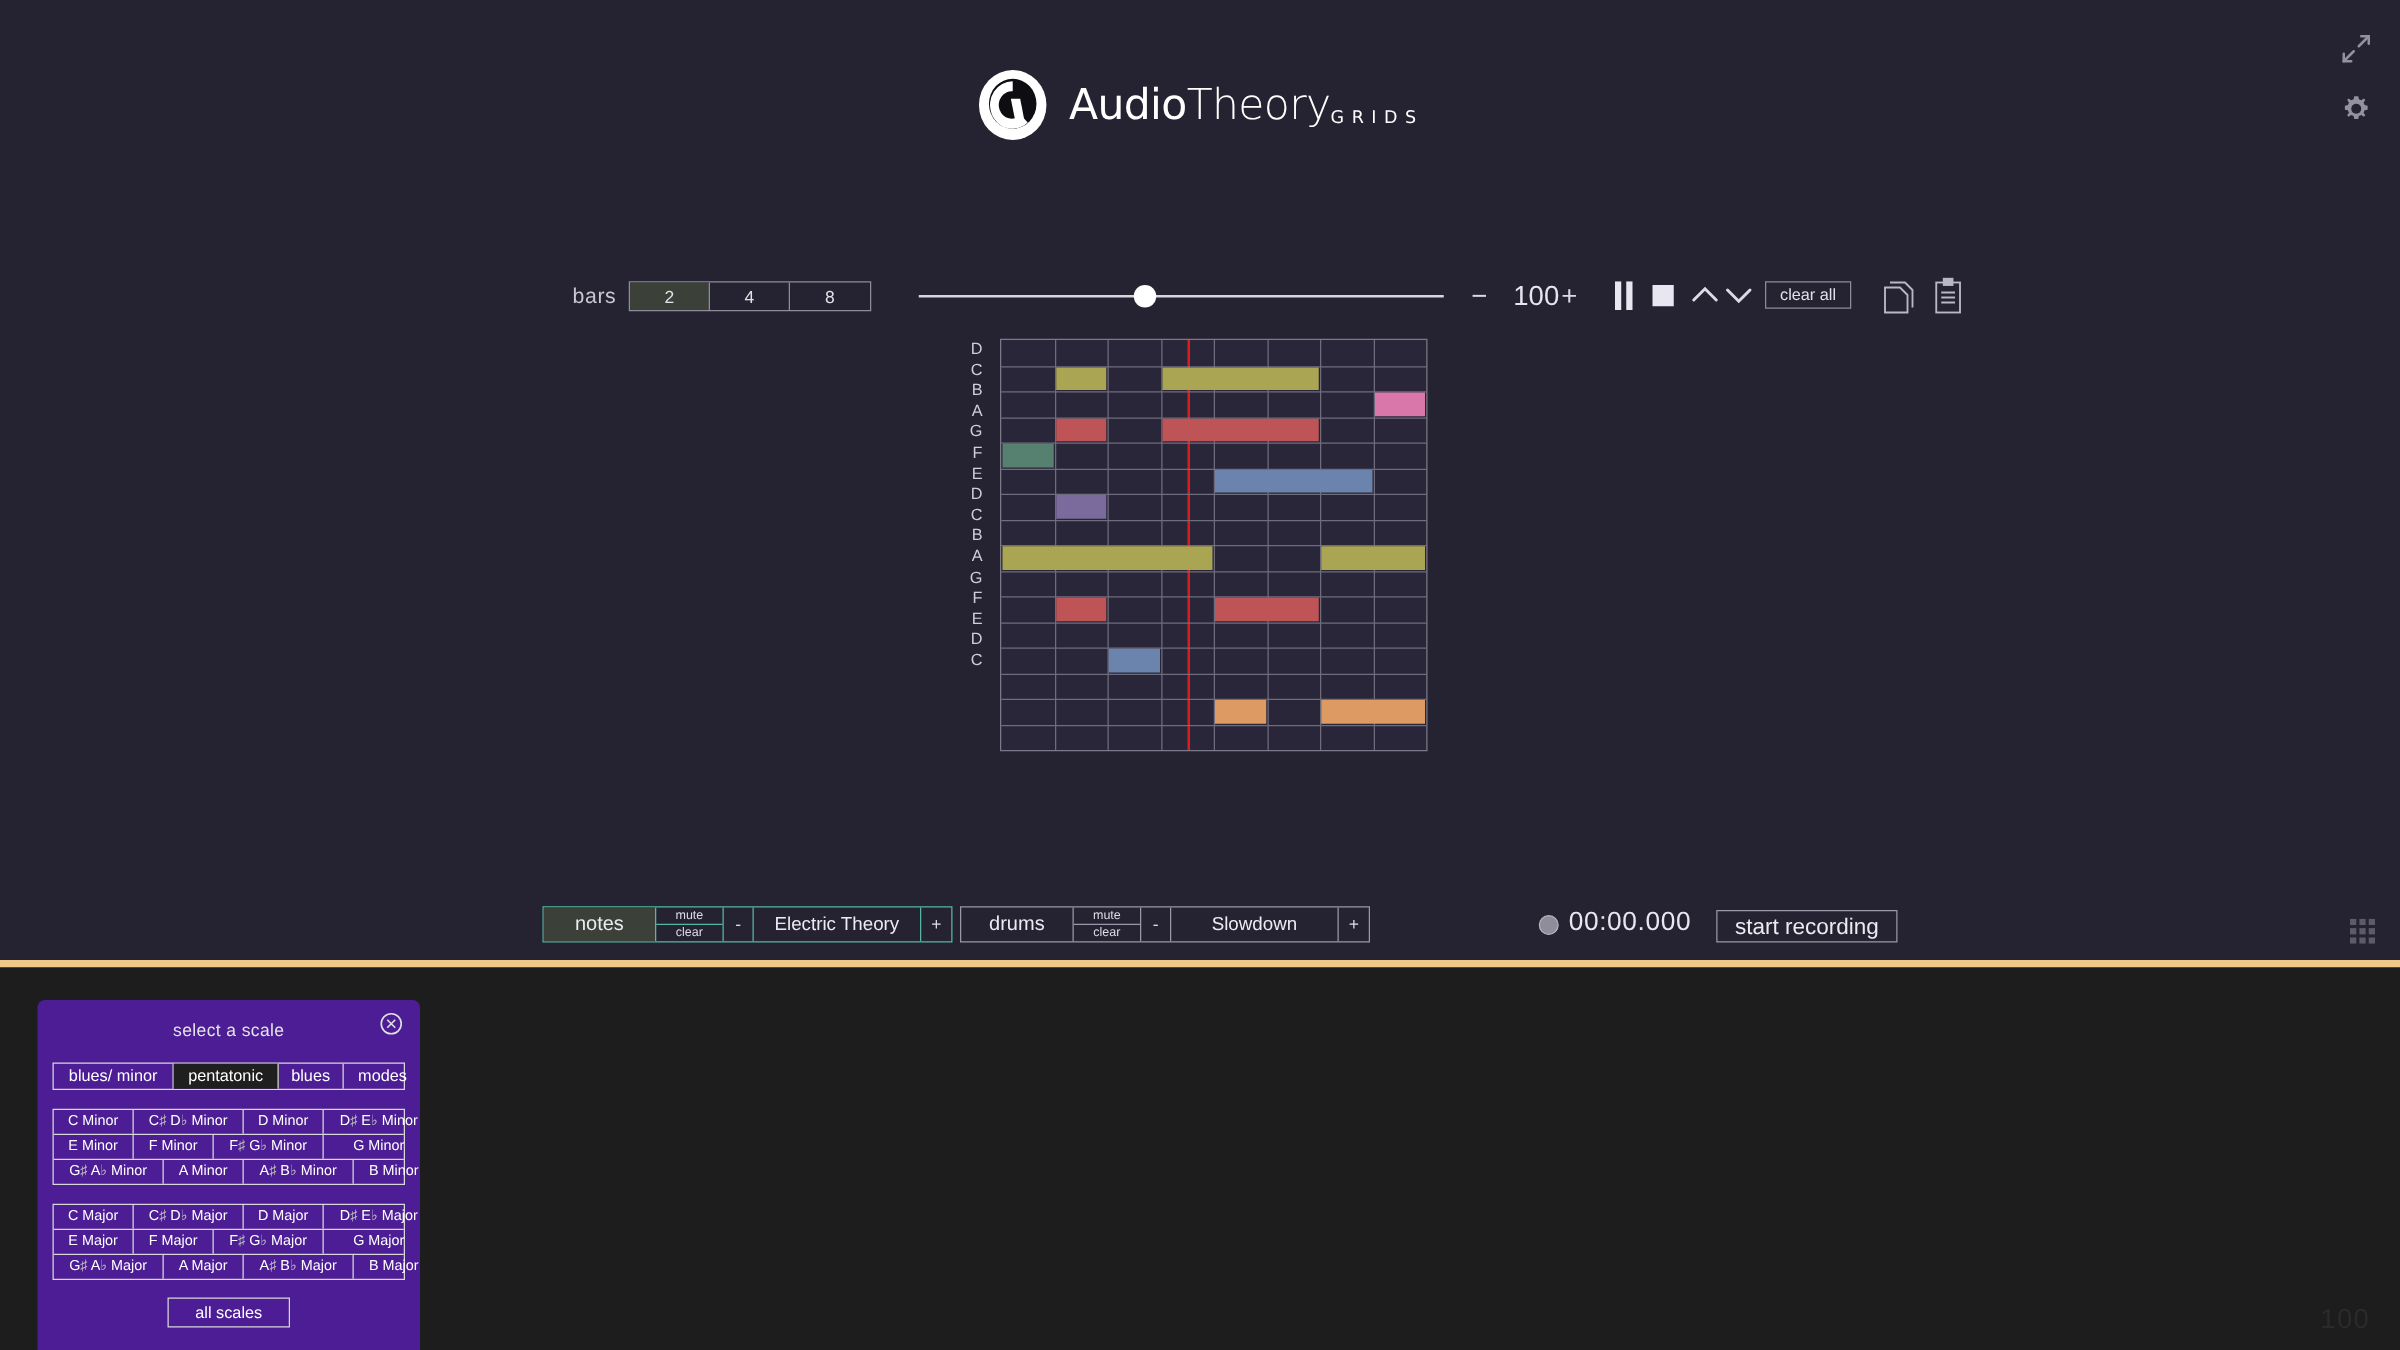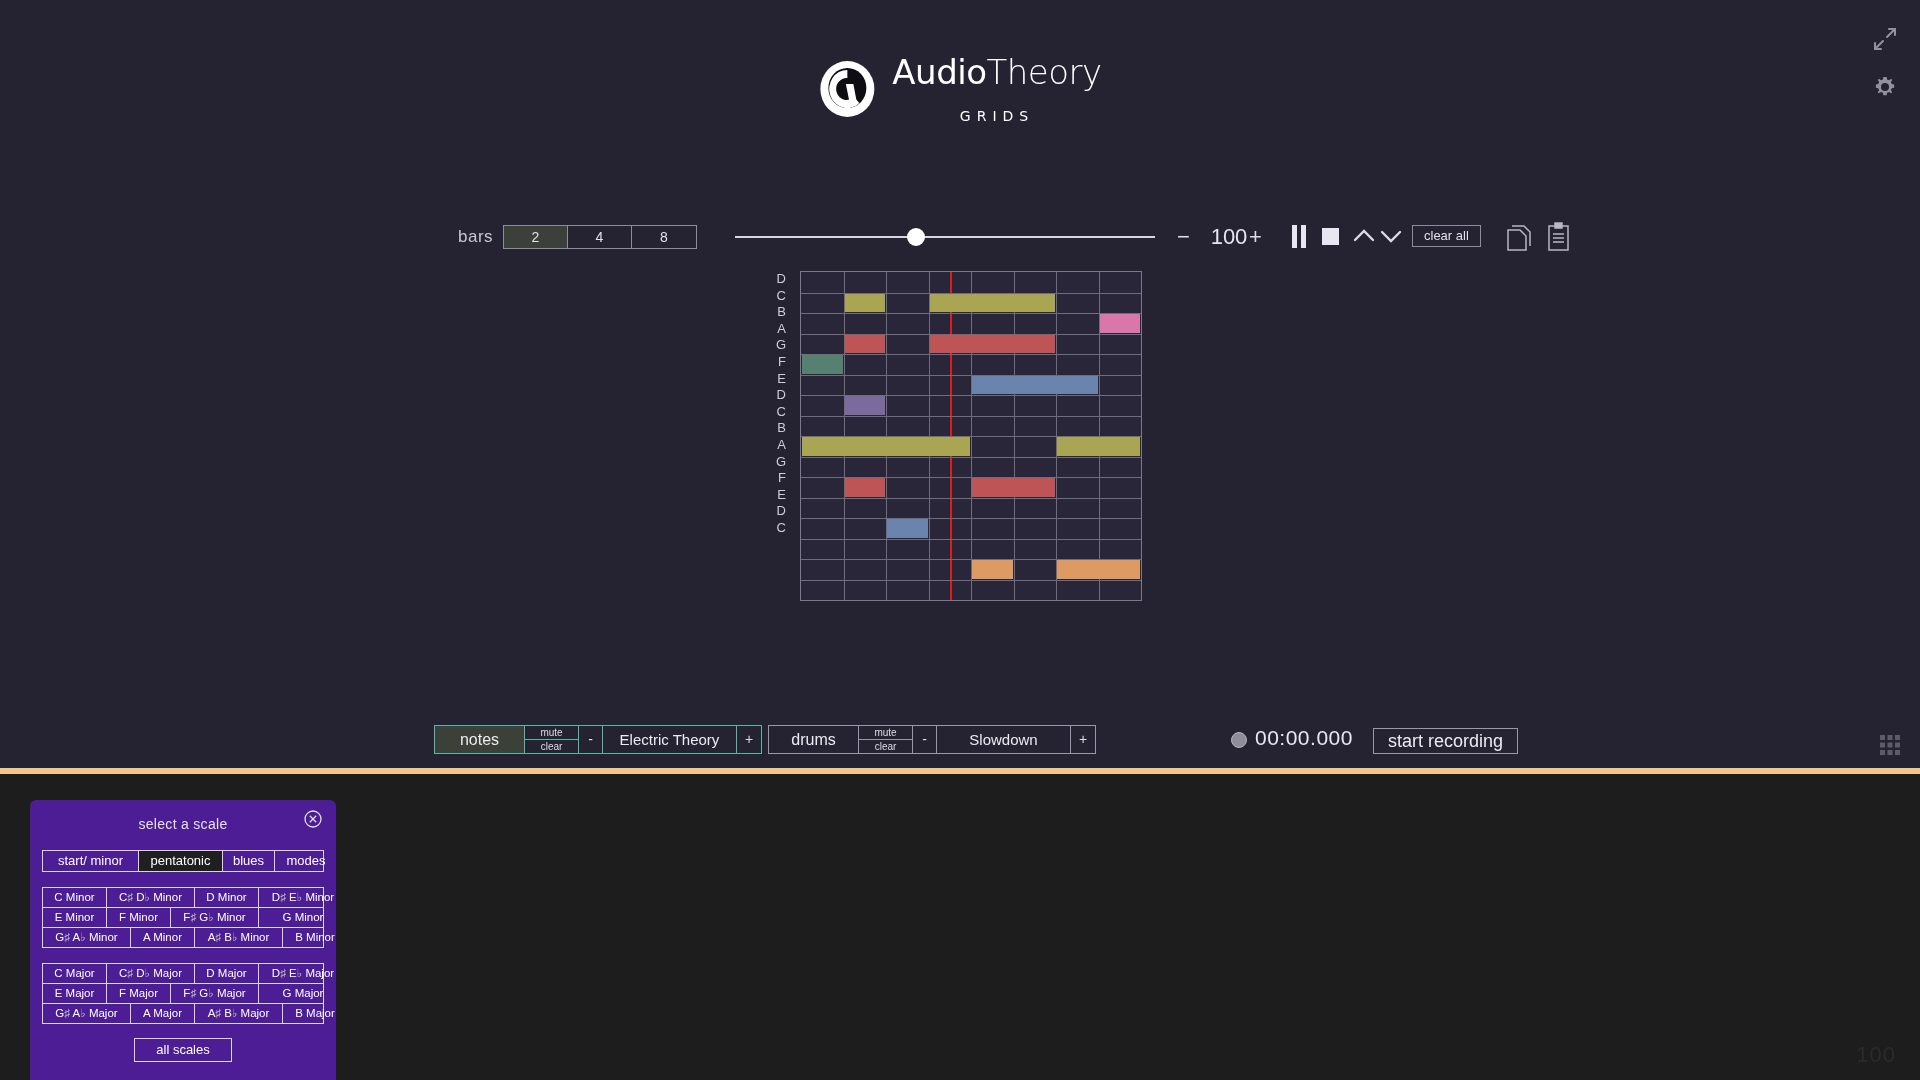--- a/index.html
+++ b/index.html
@@ -16,21 +16,21 @@
   .top-icon svg { display: block; }
   #expand-icon { top: 26px; }
   #gear-icon   { top: 74px; }
 
   
   #logo-wrap {
     position: absolute; left: 50%; top: 55px; transform: translateX(-50%);
     display: flex; align-items: center; gap: 16px;
   }
   #logo-mark { width: 58px; height: 58px; flex: 0 0 58px; }
-  #logo-text { display: flex; flex-direction: column; align-items: center; }
+  #logo-text { display: flex; flex-direction: row; align-items: center; }
   #logo-title {
     font-size: 34px; color: #fff; letter-spacing: -0.5px;
     font-family: "DejaVu Sans", sans-serif; font-weight: 400; line-height: 1;
   }
   #logo-title .thin { font-weight: 300; }
   #logo-sub {
     font-size: 14px; color: #fff; letter-spacing: 6px;
     margin-top: 20px; font-family: "DejaVu Sans", sans-serif; line-height: 1;
   }
 
@@ -390,21 +390,21 @@
 
     <div id="scale-card">
       <div id="scale-title">select a scale</div>
       <div id="scale-close">
         <svg width="18" height="18" viewBox="0 0 18 18">
             <circle cx="9" cy="9" r="8" stroke="#e0e0e0" stroke-width="1.3" fill="none"></circle>
             <path d="M5.8 5.8 L12.2 12.2 M12.2 5.8 L5.8 12.2" stroke="#e0e0e0" stroke-width="1.3"></path>
           </svg>
       </div>
       <div id="cat-row">
-          <div class="cat-btn" style="flex: 0 0 96px;">start/ minor</div>
+          <div class="cat-btn" style="flex: 0 0 96px;">blues/ minor</div>
           <div class="cat-btn active" style="flex: 0 0 84px;">pentatonic</div>
           <div class="cat-btn" style="flex: 0 0 52px;">blues</div>
           <div class="cat-btn" style="flex: 0 0 62px;">modes</div>
         </div>
       <div class="scale-block" id="minor-block">
           <div class="scale-line">
             <div class="scale-btn" style="flex: 0 0 64px;">C Minor</div>
             <div class="scale-btn" style="flex: 0 0 88px;">C<span class="acc">♯</span> D<span class="acc">♭</span> Minor</div>
             <div class="scale-btn" style="flex: 0 0 64px;">D Minor</div>
             <div class="scale-btn" style="flex: 0 0 88px;">D<span class="acc">♯</span> E<span class="acc">♭</span> Minor</div>

